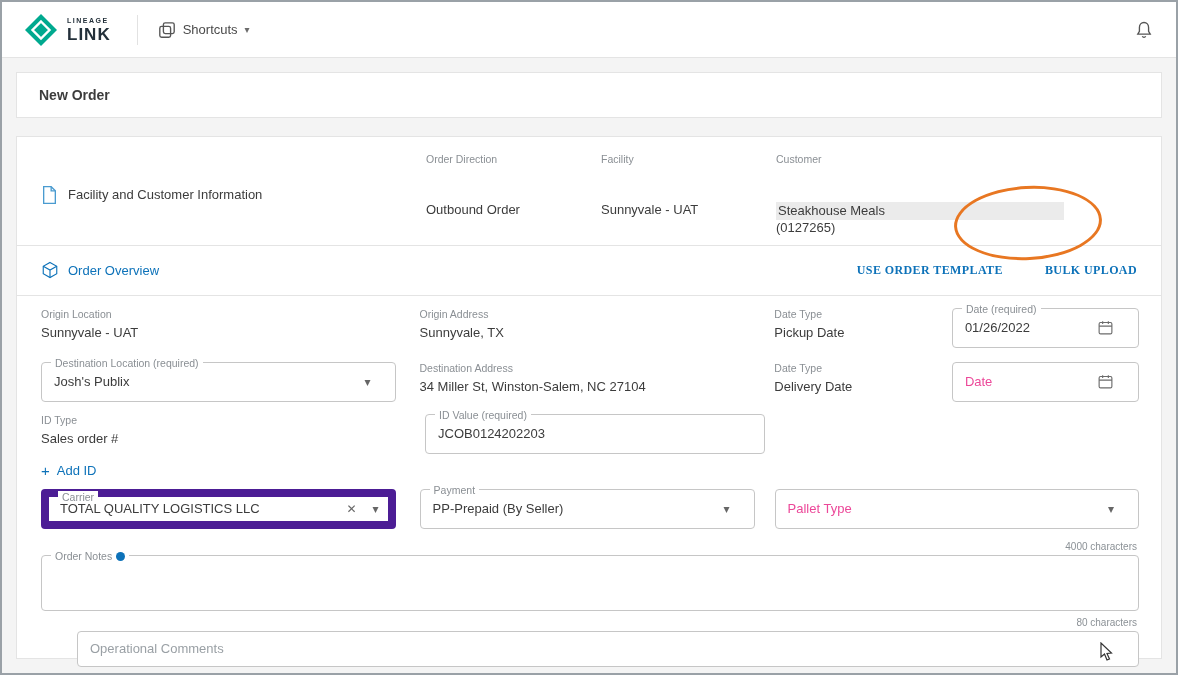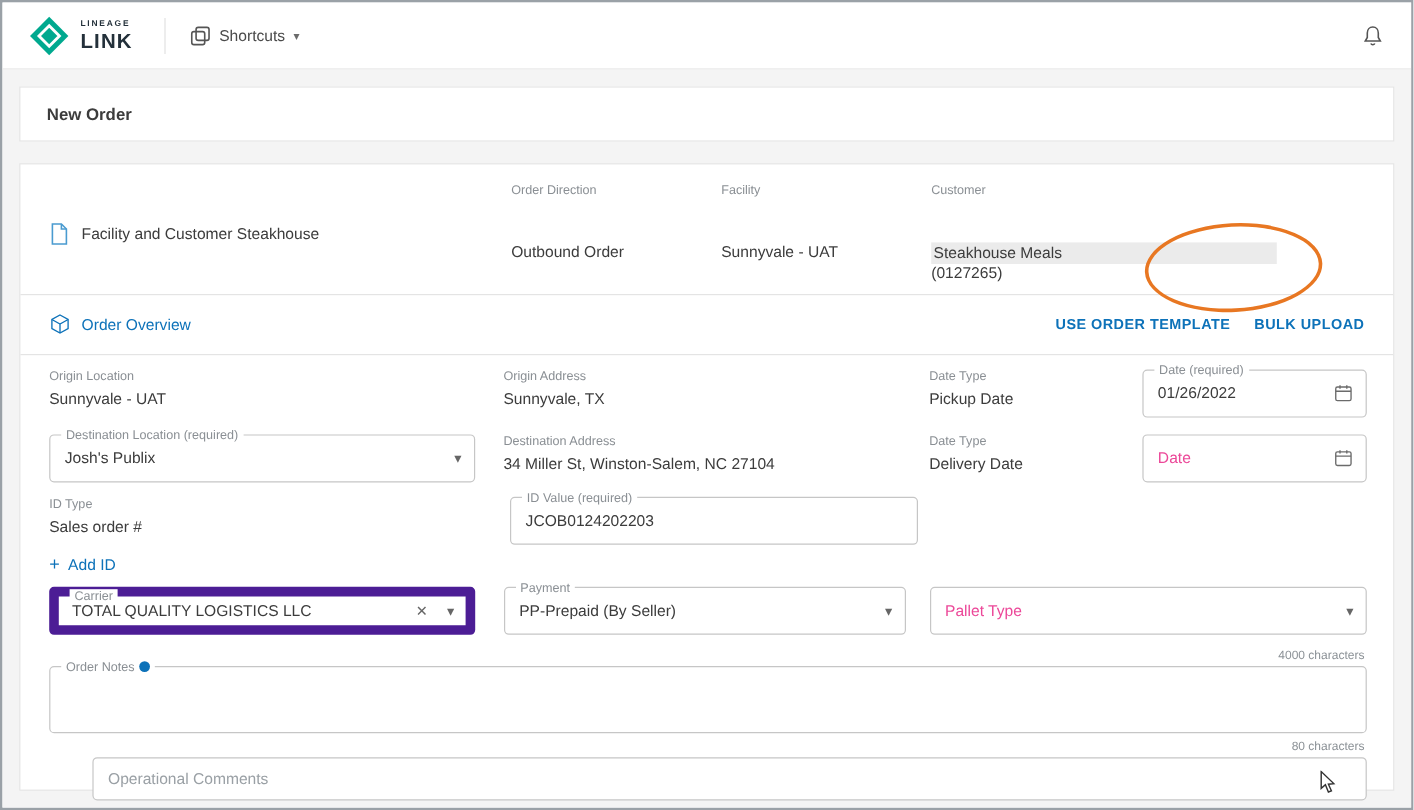--- a/index.html
+++ b/index.html
@@ -39,39 +39,39 @@
   .fgroup{display:flex;flex-direction:column;gap:32px;}
   .fg-od{width:175px;}
   .fg-fac{width:175px;}
   .fg-cust{flex:1;}
   .g-label{font-size:10.5px;color:var(--label);margin-bottom:5px;}
   .g-value{font-size:13px;color:var(--text);line-height:1.25;}
   .hl{background:#ebebeb;display:inline-block;min-width:288px;padding:1px 2px;}
 
   .card-row2{display:flex;justify-content:space-between;align-items:center;height:50px;padding:0 24px;border-bottom:1px solid var(--border);}
   .ov-title{display:flex;align-items:center;gap:9px;font-size:13px;color:var(--blue);cursor:pointer;}
-  .links{display:flex;gap:20px;}
+  .links{display:flex;gap:42px;font-family:Liberation Serif, serif;}
   .uplink{font-size:12px;font-weight:700;letter-spacing:.4px;color:var(--blue);cursor:pointer;}
 
   
   .form{padding:12px 22px 16px 24px;}
   .frow{display:flex;align-items:flex-start;}
   .c1{width:360px;margin-right:24px;}
   .c2{width:340px;margin-right:20px;}
   .c3{width:160px;margin-right:20px;}
   .c4{width:190px;}
   .c34{width:370px;}
   .mb14{margin-bottom:14px;}
   .mb12{margin-bottom:12px;}
   .mb4{margin-bottom:4px;}
 
   .ro-label{font-size:10.5px;color:var(--label);margin-bottom:5px;}
   .ro-value{font-size:13px;color:var(--text);}
 
-  .ofield{position:relative;height:40px;border:1px solid var(--fborder);border-radius:4px;background:#fff;display:flex;align-items:center;padding:0 10px 0 12px;cursor:pointer;}
+  .ofield{position:relative;height:40px;border:1px solid var(--fborder);border-radius:4px;background:#fff;display:flex;align-items:center;padding:0 24px 0 12px;cursor:pointer;}
   .flabel{position:absolute;top:-6px;left:9px;font-size:10.5px;line-height:12px;color:var(--label);background:#fff;padding:0 4px;white-space:nowrap;}
   .fvalue{font-size:13px;color:var(--text);flex:1;white-space:nowrap;overflow:hidden;}
   .fplaceholder{font-size:13px;color:#ec4899;flex:1;}
   .caret{color:#666;font-size:12px;margin-left:8px;flex:0 0 auto;}
   .clear-x{color:#666;font-size:12px;margin-right:8px;flex:0 0 auto;cursor:pointer;}
   .ofield.focused{border:8px solid #4c1d95;padding:0 9px 0 11px;}
   .cal{flex:0 0 auto;margin-left:8px;display:flex;cursor:pointer;}
 
   .addid{display:flex;align-items:center;gap:7px;color:var(--blue);font-size:13px;font-weight:500;margin:8px 0 10px;cursor:pointer;width:fit-content;}
   .plus{font-size:15px;font-weight:400;}
@@ -133,21 +133,21 @@
     </div>
 
     <div class="main-card">
 
       <div class="card-row1">
         <div class="fac-title">
           <svg width="17" height="20" viewBox="0 0 20 24" fill="none" stroke="#4a9bd0" stroke-width="1.6">
             <path d="M3 2 H12 L17 7 V22 H3 Z"></path>
             <path d="M12 2 V7 H17"></path>
           </svg>
-          <span>Facility and Customer Steakhouse</span>
+          <span>Facility and Customer Information</span>
         </div>
         <div class="fgroup fg-od">
           <span class="g-label">Order Direction</span>
           <span class="g-value">Outbound Order</span>
         </div>
         <div class="fgroup fg-fac">
           <span class="g-label">Facility</span>
           <span class="g-value">Sunnyvale - UAT</span>
         </div>
         <div class="fgroup fg-cust">

